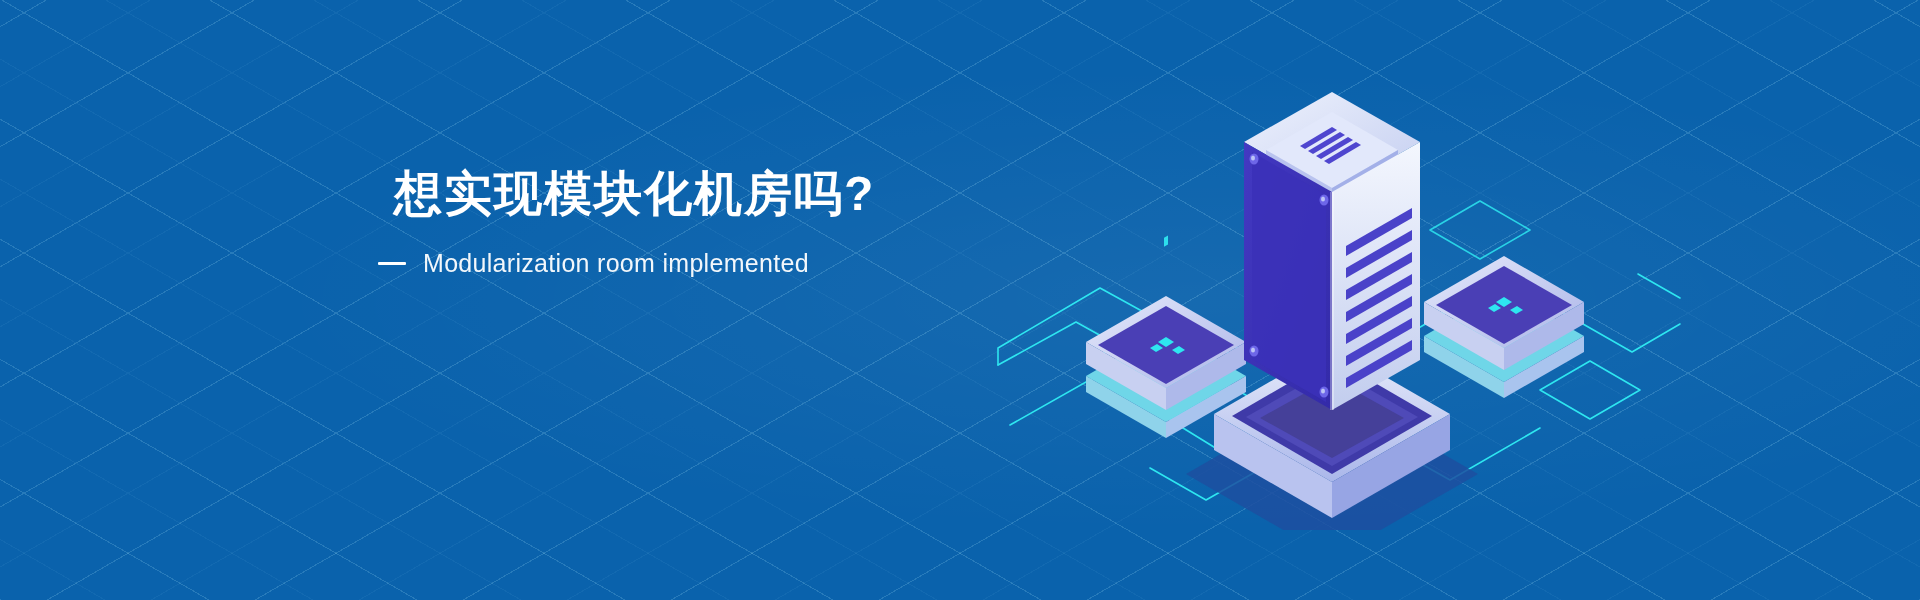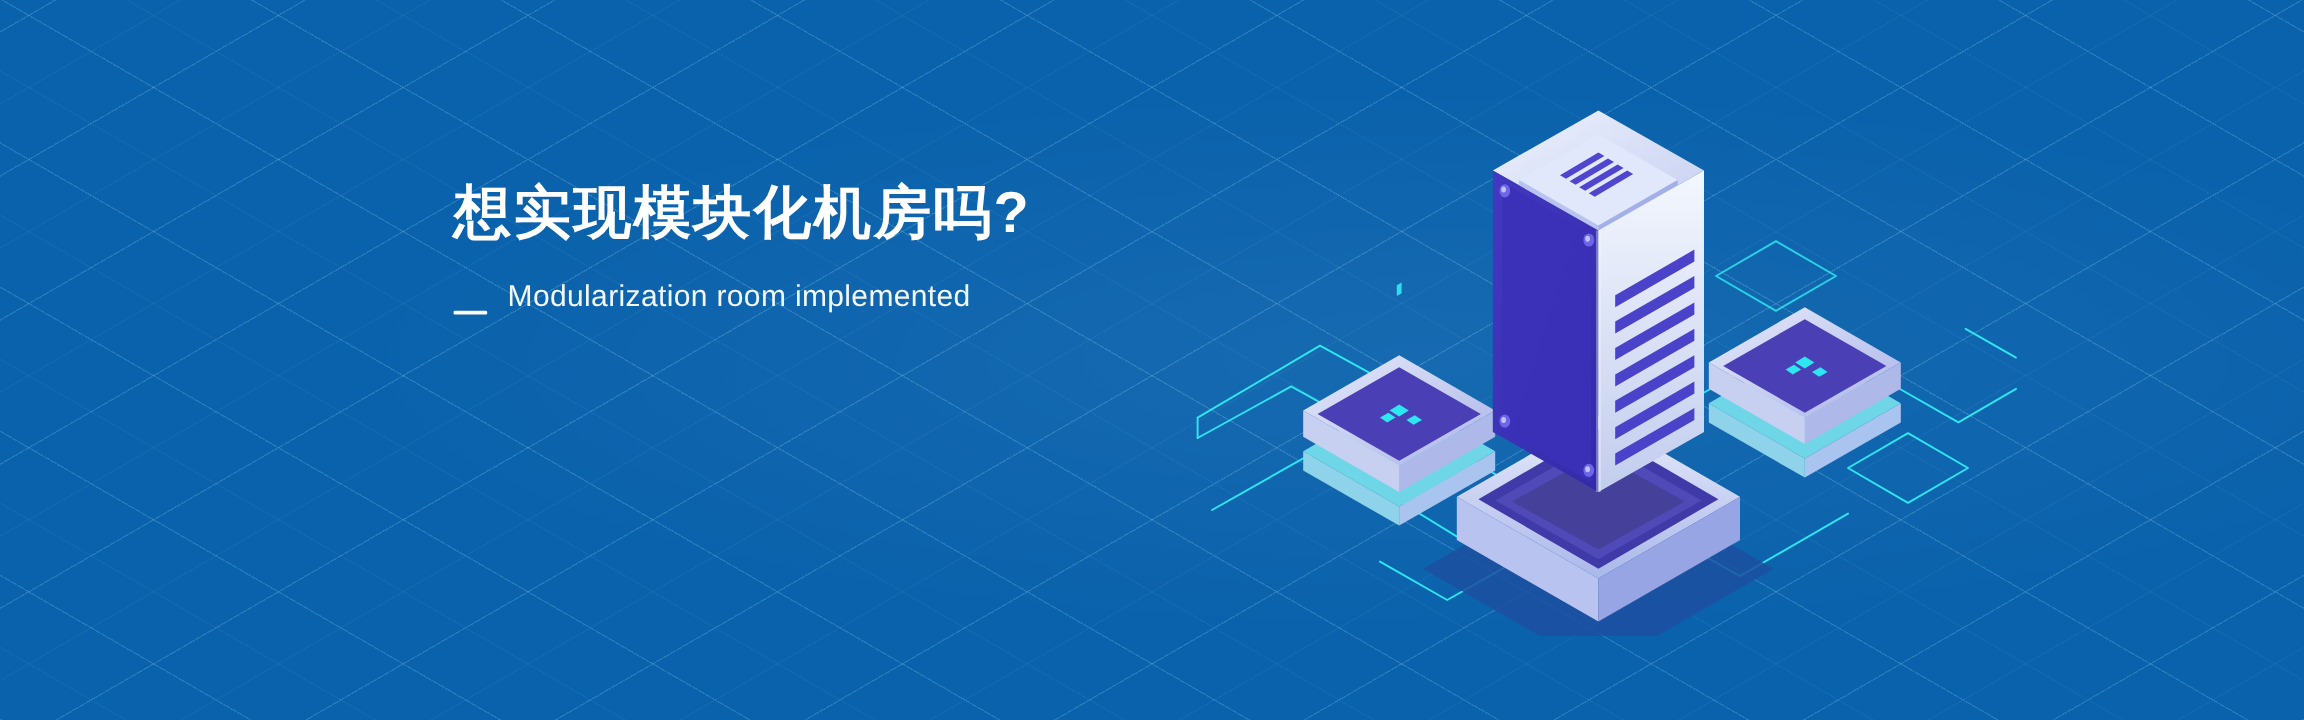--- a/index.html
+++ b/index.html
@@ -32,30 +32,30 @@
     position:absolute;inset:0;
     background:radial-gradient(ellipse at 62% 50%, rgba(255,255,255,.05) 0%, rgba(0,0,0,0) 55%);
     pointer-events:none;
   }
 
   
   .copy{
     position:absolute;left:378px;top:150px;width:640px;
   }
   .headline{
-    margin:0;
+    margin:16px;
     font-size:48px;
     line-height:1.18;
     font-weight:700;
     color:#ffffff;
     letter-spacing:2px;
     white-space:nowrap;
   }
   .sub-row{
-    display:flex;align-items:flex-end;
+    display:flex;align-items:center;
     margin-top:26px;
   }
   .sub-dash{
     display:block;
     width:28px;height:3px;
     background:#ffffff;
     margin-right:17px;
     border-radius:1px;
     flex:0 0 auto;
   }

